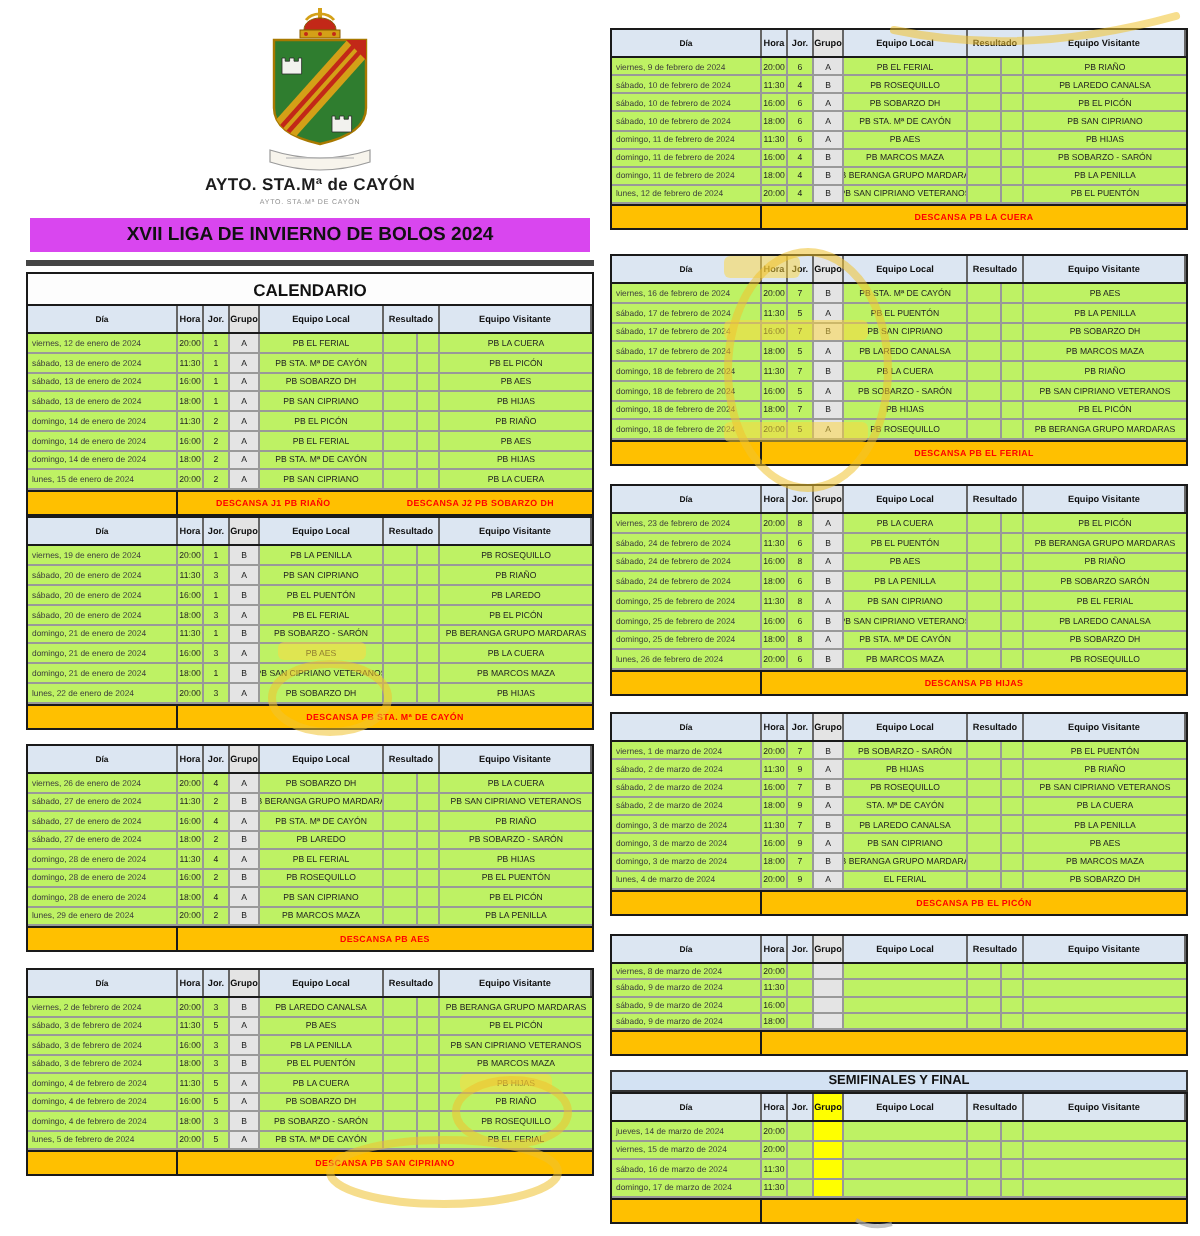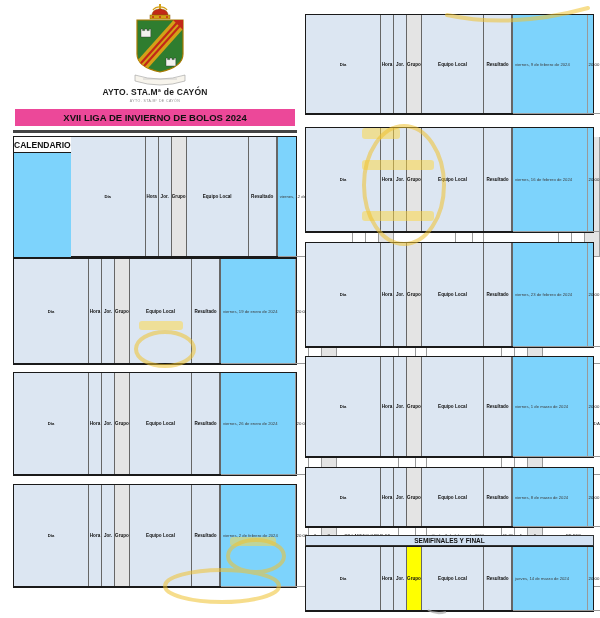--- a/index.html
+++ b/index.html
@@ -4,26 +4,26 @@
 <style>
   html,body{margin:0;padding:0;}
   body{width:600px;height:618px;position:relative;background:#fff;
        font-family:"Liberation Sans", sans-serif;overflow:hidden;}
   .abs{position:absolute;}
   
   .org-title{left:13px;top:87px;width:284px;text-align:center;font-size:8.5px;
              font-weight:bold;color:#1c1c1c;letter-spacing:.2px;}
   .org-sub{left:13px;top:99px;width:284px;text-align:center;font-size:3.5px;
            color:#8f8f8f;letter-spacing:.4px;}
-  .league-band{left:15px;top:109px;width:280px;height:17px;background:#ec4899;
+  .league-band{left:15px;top:109px;width:280px;height:17px;background:#d946ef;
                text-align:center;line-height:17px;font-size:9.5px;font-weight:bold;color:#111;}
   .rule{left:13px;top:130px;width:284px;height:2.5px;background:#454545;}
   
-  .tbl{position:absolute;display:flex;flex-direction:row;border:1.5px solid #1a1a1a;
-       background:#7dd3fc;box-sizing:border-box;}
+  .tbl{position:absolute;display:flex;flex-direction:column;border:1.5px solid #1a1a1a;
+       background:#bef264;box-sizing:border-box;justify-content:center;}
   .caption{height:15px;flex:0 0 15px;display:flex;align-items:center;justify-content:center;
            font-size:8.5px;font-weight:bold;color:#111;border-bottom:1.4px solid #1a1a1a;background:#fdfdfd;}
   .tr{display:grid;grid-template-columns:75px 13px 13px 15px 62px 17px 11px 1fr;
       flex:1;border-bottom:1px solid #999;min-height:0;}
   .tr.th{flex:0 0 13px;background:#dce6f2;border-bottom:1.2px solid #1a1a1a;}
   .tr:last-child{border-bottom:none;}
   .cell{display:flex;align-items:center;justify-content:center;border-right:1px solid #999;
         font-size:4.3px;color:#222;overflow:hidden;white-space:nowrap;min-width:0;}
   .cell:last-child{border-right:none;}
   .th .cell{font-size:4.6px;font-weight:bold;color:#101010;border-right:1px solid #666;}

